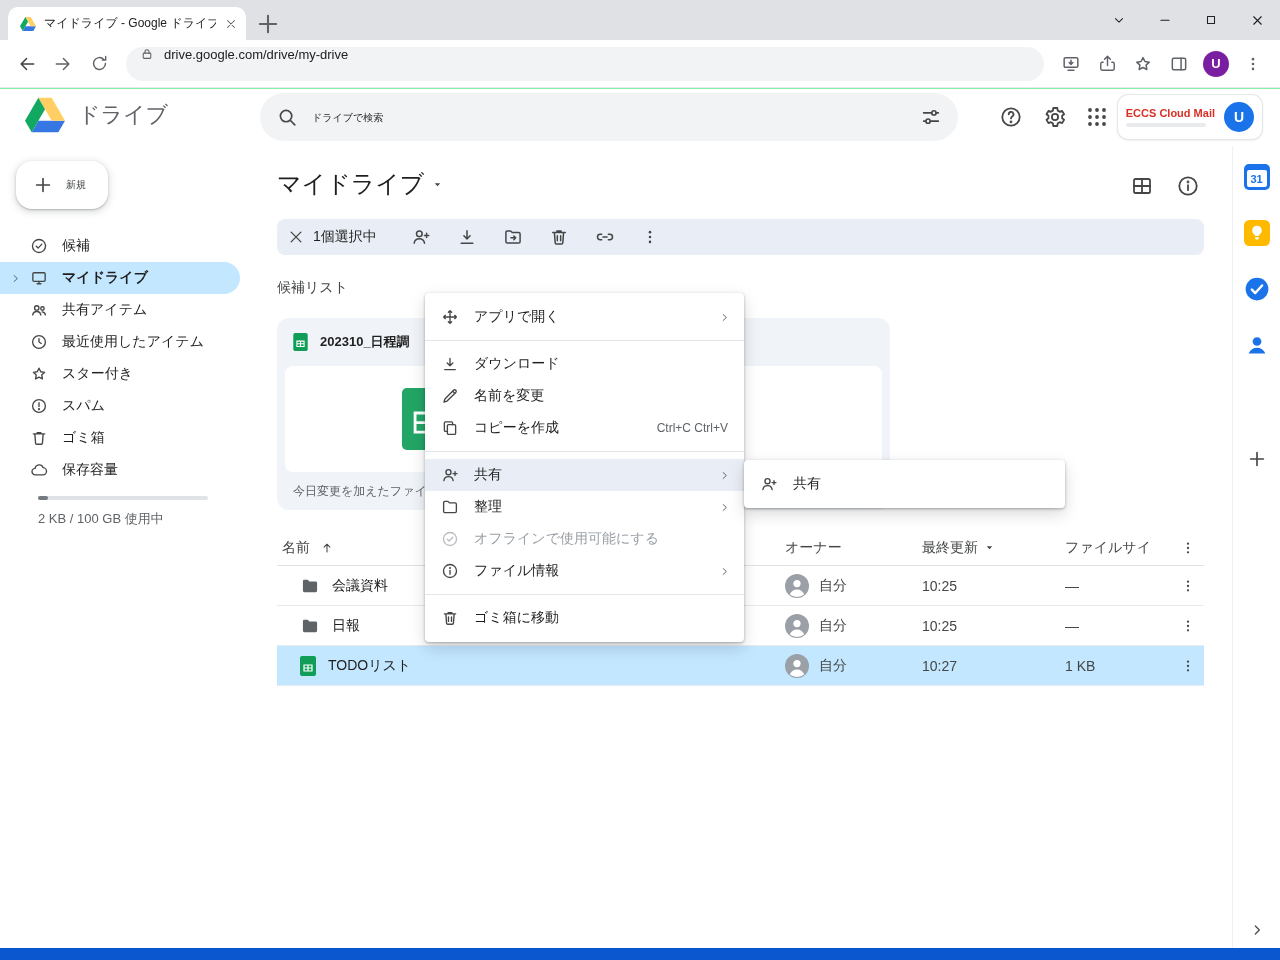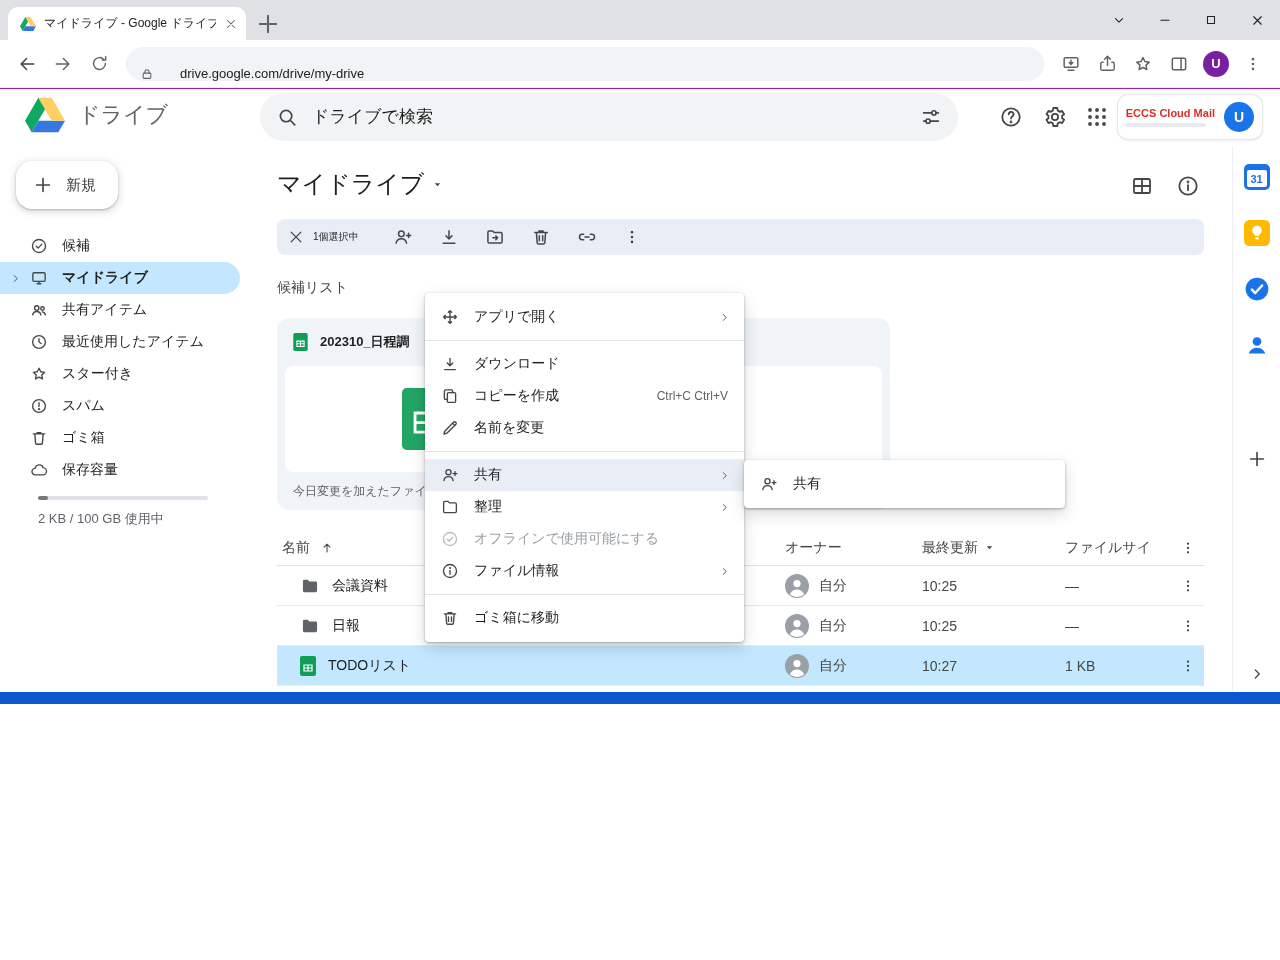--- a/index.html
+++ b/index.html
@@ -1,51 +1,51 @@
 <!DOCTYPE html>
 <html><head>
 <meta charset="utf-8">
 <style>
 *{margin:0;padding:0;box-sizing:border-box}
 body{font-family:"Liberation Sans","DejaVu Sans",sans-serif;color:#1f1f1f;background:#fff}
-.screen{position:relative;width:1280px;height:704px;overflow:hidden;background:#a21caf}
+.screen{position:relative;width:1280px;height:960px;overflow:hidden;background:#86efac}
 svg{display:block;flex:none}
 .st{fill:none;stroke:currentColor;stroke-width:1.8;stroke-linecap:round;stroke-linejoin:round}
 .fl{fill:currentColor;stroke:none}
 .ibtn{display:inline-grid;place-items:center;border:none;background:transparent;color:#5f6368;cursor:pointer}
 
 
 .tabstrip{position:absolute;inset:0 0 auto 0;height:40px;background:#dfe1e5}
 .tab{position:absolute;left:8px;top:7px;width:238px;height:33px;background:#fff;border-radius:10px 10px 0 0;display:flex;align-items:center;gap:8px;padding:0 8px 0 12px;cursor:pointer}
 .tab-title{flex:1;font-size:12px;color:#202124;white-space:nowrap;overflow:hidden}
 .newtab{position:absolute;left:254px;top:10px;width:28px;height:28px;border-radius:50%}
 .wincontrols{position:absolute;right:0;top:0;height:40px;display:flex;align-items:center}
 .winbtn{width:46px;height:40px;color:#202124}
 .navbar{position:absolute;top:40px;left:0;right:0;height:48px;background:#fff;display:flex;align-items:center;padding:0 10px;gap:2px;border-bottom:1px solid #e8eaed}
 .navbtn{width:34px;height:34px;border-radius:50%}
-.urlbar{flex:1;height:34px;background:#f1f3f4;border-radius:17px;display:flex;align-items:flex-end;gap:26px;padding:0 14px;margin:0 8px;min-width:0;cursor:text}
+.urlbar{flex:1;height:34px;background:#f1f3f4;border-radius:17px;display:flex;align-items:flex-start;gap:10px;padding:0 14px;margin:0 8px;min-width:0;cursor:text}
 .url-text{font-size:13px;color:#202124;white-space:nowrap;overflow:hidden}
 .nav-avatar{width:26px;height:26px;border-radius:50%;background:#7b1fa2;color:#fff;font-size:13px;font-weight:700;display:grid;place-items:center;margin:0 5px;cursor:pointer}
 
 
 .dheader{position:absolute;top:89px;left:0;right:0;height:57px;background:#fff}
 .brand{position:absolute;left:25px;top:8px;display:flex;align-items:center;gap:13px;cursor:pointer}
 .brand-name{font-size:22px;color:#5f6368}
 .searchbar{position:absolute;left:260px;top:4px;width:698px;height:48px;border-radius:24px;background:#f1f3f4;display:flex;align-items:center;gap:14px;padding:0 16px}
-.search-input{flex:1;border:none;background:transparent;outline:none;font-size:17px;color:#1f1f1f;font-family:Liberation Serif, serif;min-width:0}
+.search-input{flex:1;border:none;background:transparent;outline:none;font-size:10px;color:#1f1f1f;font-family:Liberation Serif, serif;min-width:0}
 .search-input::placeholder{color:#1f1f1f;opacity:1}
 .hicon{position:absolute;top:16px;width:24px;height:24px;color:#444746;cursor:pointer}
 .badge{position:absolute;right:18px;top:6px;height:44px;display:flex;align-items:center;gap:9px;padding:4px 8px;background:#fff;border-radius:10px;box-shadow:0 0 0 1px #e4e7eb,0 1px 3px rgba(0,0,0,.13);cursor:pointer}
 .badge-title{font-size:11px;font-weight:700;color:#d93025;line-height:1.1;white-space:nowrap}
 .badge-sub{margin-top:3px;height:4px;width:80px;background:#e8eaed;border-radius:2px}
 .badge-avatar{width:30px;height:30px;border-radius:50%;background:#1a73e8;color:#fff;display:grid;place-items:center;font-size:14px;font-weight:700}
 
 
 .sidebar{position:absolute;top:146px;left:0;width:256px;bottom:12px;background:#fff}
-.newbtn{position:absolute;left:16px;top:15px;height:48px;padding:0 22px 0 16px;display:flex;align-items:center;gap:12px;background:#fff;border:none;border-radius:16px;font-size:15px;color:#3c4043;font-family:inherit;box-shadow:0 1px 2px rgba(60,64,67,.3),0 2px 6px 2px rgba(60,64,67,.15);cursor:pointer}
+.newbtn{position:absolute;left:16px;top:15px;height:48px;padding:0 22px 0 16px;display:flex;align-items:center;gap:12px;background:#fff;border:none;border-radius:16px;font-size:10px;color:#3c4043;font-family:inherit;box-shadow:0 1px 2px rgba(60,64,67,.3),0 2px 6px 2px rgba(60,64,67,.15);cursor:pointer}
 .snav{position:absolute;top:84px;left:0;right:0}
 .snav-item{position:relative;height:32px;display:flex;align-items:center;gap:14px;padding-left:30px;margin-right:16px;font-size:14px;color:#1f1f1f;border-radius:0 16px 16px 0;cursor:pointer}
 .snav-item.selected{background:#c2e7ff;font-weight:700}
 .snav-item .nicon{color:#444746}
 .snav-item .caret{position:absolute;left:10px;color:#444746}
 .storage-track{position:absolute;left:38px;top:350px;width:170px;height:4px;border-radius:2px;background:#dfe3e8}
 .storage-fill{width:10px;height:4px;border-radius:2px;background:#747a80}
 .storage-text{position:absolute;left:38px;top:364px;font-size:13px;color:#5f6368}
 
 
@@ -56,21 +56,21 @@
 .cal-num{position:absolute;top:9px;left:0;right:0;text-align:center;color:#1a73e8;font-size:11px;font-weight:700}
 .sp-plus{margin-top:60px;color:#444746;cursor:pointer}
 .sp-collapse{position:absolute;bottom:10px;left:50%;transform:translateX(-50%);color:#444746;cursor:pointer}
 
 
 .content{position:absolute;top:146px;left:256px;right:48px;bottom:12px;background:#fff}
 .title-row{position:absolute;left:21px;top:22px;display:flex;align-items:center;gap:7px;cursor:pointer}
 .page-title{font-size:24px;font-weight:400;color:#1f1f1f}
 .view-icons{position:absolute;right:32px;top:28px;display:flex;gap:22px;color:#444746}
 .selbar{position:absolute;left:21px;top:73px;width:927px;height:36px;background:#e9eef6;border-radius:8px;display:flex;align-items:center;padding:0 10px;color:#444746}
-.sel-count{font-size:10px;color:#1f1f1f;margin-left:8px}
+.sel-count{font-size:14px;color:#1f1f1f;margin-left:8px}
 .sel-icons{display:flex;align-items:center;gap:26px;margin-left:34px}
 .section-label{position:absolute;left:21px;top:133px;font-size:14px;color:#444746}
 .cards{position:absolute;left:21px;top:172px;display:flex;gap:13px}
 .card{width:300px;height:192px;border-radius:12px;background:#f0f4f9;overflow:hidden;cursor:pointer}
 .card-head{height:48px;display:flex;align-items:center;gap:12px;padding:0 16px}
 .card-name{font-size:13px;font-weight:700;color:#1f1f1f;white-space:nowrap;overflow:hidden}
 .card-thumb{margin:0 8px;height:106px;border-radius:8px;background:#fff;display:grid;place-items:center}
 .card-caption{height:38px;display:flex;align-items:center;padding:0 16px;font-size:12px;color:#5f6368;white-space:nowrap;overflow:hidden}
 
 
@@ -549,32 +549,32 @@
     </div>
     <div class="cm-div"></div>
     <div class="cm-item">
       <svg class="st mi" width="18" height="18" viewBox="0 0 24 24">
           <path d="M12 4.5v9.8M8.3 10.6 12 14.3l3.7-3.7M5 19.5h14"></path>
         </svg>
       <span class="cm-label">ダウンロード</span>
     </div>
     <div class="cm-item">
       <svg class="st mi" width="18" height="18" viewBox="0 0 24 24" stroke-width="1.6">
+          <path d="M4 20l1.2-4.1L16.8 4.3a2 2 0 0 1 2.9 2.9L8.1 18.8 4 20z"></path>
+          <path d="M15.5 5.6l2.9 2.9"></path>
+        </svg>
+      <span class="cm-label">名前を変更</span>
+    </div>
+    <div class="cm-item">
+      <svg class="st mi" width="18" height="18" viewBox="0 0 24 24" stroke-width="1.6">
           <rect x="8.5" y="7.5" width="11" height="13" rx="1.6"></rect>
           <path d="M15.5 7.5v-2a1.6 1.6 0 0 0-1.6-1.6H6.1A1.6 1.6 0 0 0 4.5 5.5v9.4a1.6 1.6 0 0 0 1.6 1.6h2.4"></path>
         </svg>
       <span class="cm-label">コピーを作成</span>
       <span class="cm-short">Ctrl+C Ctrl+V</span>
-    </div>
-    <div class="cm-item">
-      <svg class="st mi" width="18" height="18" viewBox="0 0 24 24" stroke-width="1.6">
-          <path d="M4 20l1.2-4.1L16.8 4.3a2 2 0 0 1 2.9 2.9L8.1 18.8 4 20z"></path>
-          <path d="M15.5 5.6l2.9 2.9"></path>
-        </svg>
-      <span class="cm-label">名前を変更</span>
     </div>
     <div class="cm-div"></div>
     <div class="cm-item hl">
       <svg class="st mi" width="18" height="18" viewBox="0 0 24 24" stroke-width="1.6">
           <circle cx="10" cy="8.2" r="3.4"></circle>
           <path d="M3.8 19.4c.6-3.3 3.1-5.2 6.2-5.2s5.6 1.9 6.2 5.2"></path>
           <path d="M18.7 7.5v5.2M16.1 10.1h5.2"></path>
         </svg>
       <span class="cm-label">共有</span>
       <svg class="st cm-arrow" width="11" height="11" viewBox="0 0 24 24" stroke-width="2.2">

